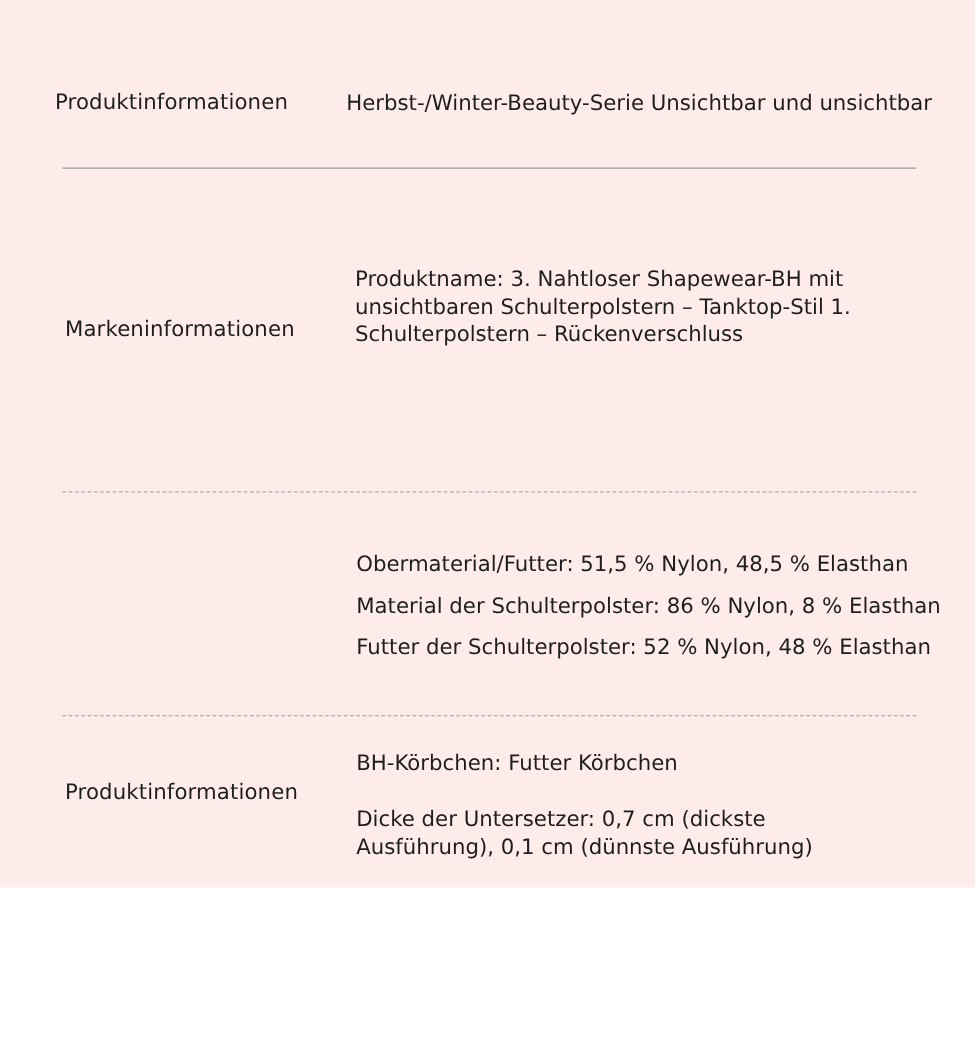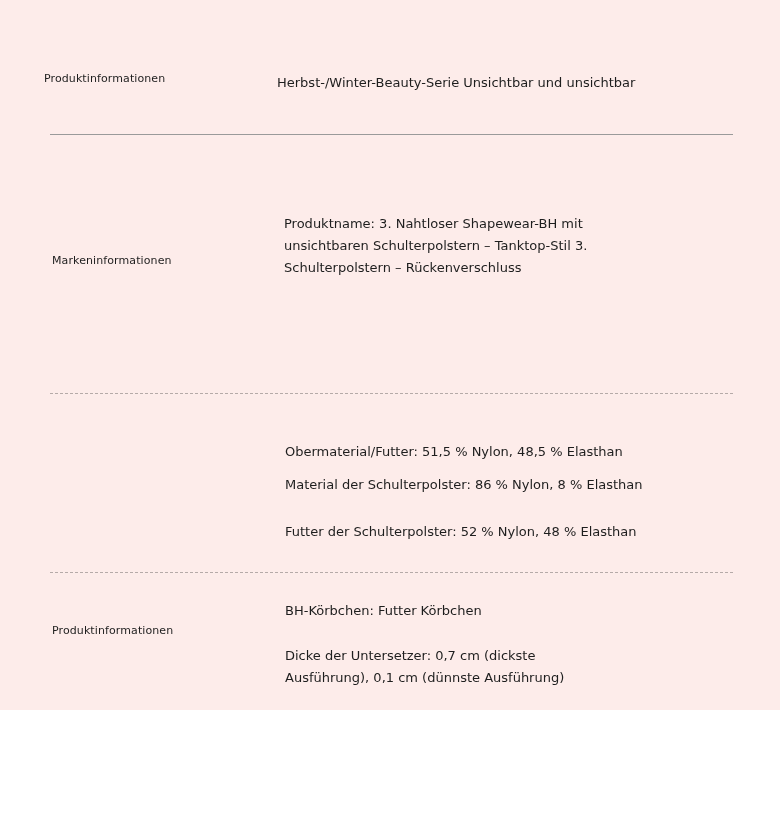--- a/index.html
+++ b/index.html
@@ -1,47 +1,47 @@
 <!DOCTYPE html>
 <html><head>
   <meta charset="utf-8">
   <style>
     html, body { margin: 0; padding: 0; background: #ffffff; }
     body { width: 780px; height: 835px; position: relative; overflow: hidden;
            font-family: "DejaVu Sans", sans-serif; color: #1e1e1e; }
     .panel { position: absolute; left: 0; top: 0; width: 780px; height: 710px; background: #fdecea; }
-    .label { position: absolute; font-size: 11px; white-space: nowrap; letter-spacing: 0.1px; }
-    .value { position: absolute; font-size: 13px; line-height: 22px; }
+    .label { position: absolute; font-size: 17px; white-space: nowrap; letter-spacing: 0.1px; }
+    .value { position: absolute; font-size: 17px; line-height: 22px; }
     .divider-solid { position: absolute; left: 50px; width: 683px; top: 134px; height: 0; border-top: 1px solid #9a9a9a; }
     .divider-dashed { position: absolute; left: 50px; width: 683px; height: 0; border-top: 1px dashed #b5aaa8; }
     .line { white-space: nowrap; }
   </style>
 </head>
 <body>
 
 <div class="panel">
 
   <div class="label" style="left:44px; top:72px;">Produktinformationen</div>
   <div class="value line" style="left:277px; top:72px;">Herbst-/Winter-Beauty-Serie Unsichtbar und unsichtbar</div>
 
   <div class="divider-solid"></div>
 
   <div class="label" style="left:52px; top:254px;">Markeninformationen</div>
   <div class="value" style="left:284px; top:213px;">
     <div class="line">Produktname: 3. Nahtloser Shapewear-BH mit</div>
-    <div class="line">unsichtbaren Schulterpolstern – Tanktop-Stil 3.</div>
+    <div class="line">unsichtbaren Schulterpolstern – Tanktop-Stil 1.</div>
     <div class="line">Schulterpolstern – Rückenverschluss</div>
   </div>
 
   <div class="divider-dashed" style="top:393px;"></div>
 
   <div class="value" style="left:285px; top:441px;">
     <div class="line" style="height:33px;">Obermaterial/Futter: 51,5 % Nylon, 48,5 % Elasthan</div>
     <div class="line" style="height:33px;">Material der Schulterpolster: 86 % Nylon, 8 % Elasthan</div>
-    <div class="line" style="height:33px;margin-top:14px;">Futter der Schulterpolster: 52 % Nylon, 48 % Elasthan</div>
+    <div class="line" style="height:33px;">Futter der Schulterpolster: 52 % Nylon, 48 % Elasthan</div>
   </div>
 
   <div class="divider-dashed" style="top:572px;"></div>
 
   <div class="label" style="left:52px; top:624px;">Produktinformationen</div>
   <div class="value" style="left:285px; top:600px;">
     <div class="line" style="margin-bottom:23px;">BH-Körbchen: Futter Körbchen</div>
     <div class="line">Dicke der Untersetzer: 0,7 cm (dickste</div>
     <div class="line">Ausführung), 0,1 cm (dünnste Ausführung)</div>
   </div>

